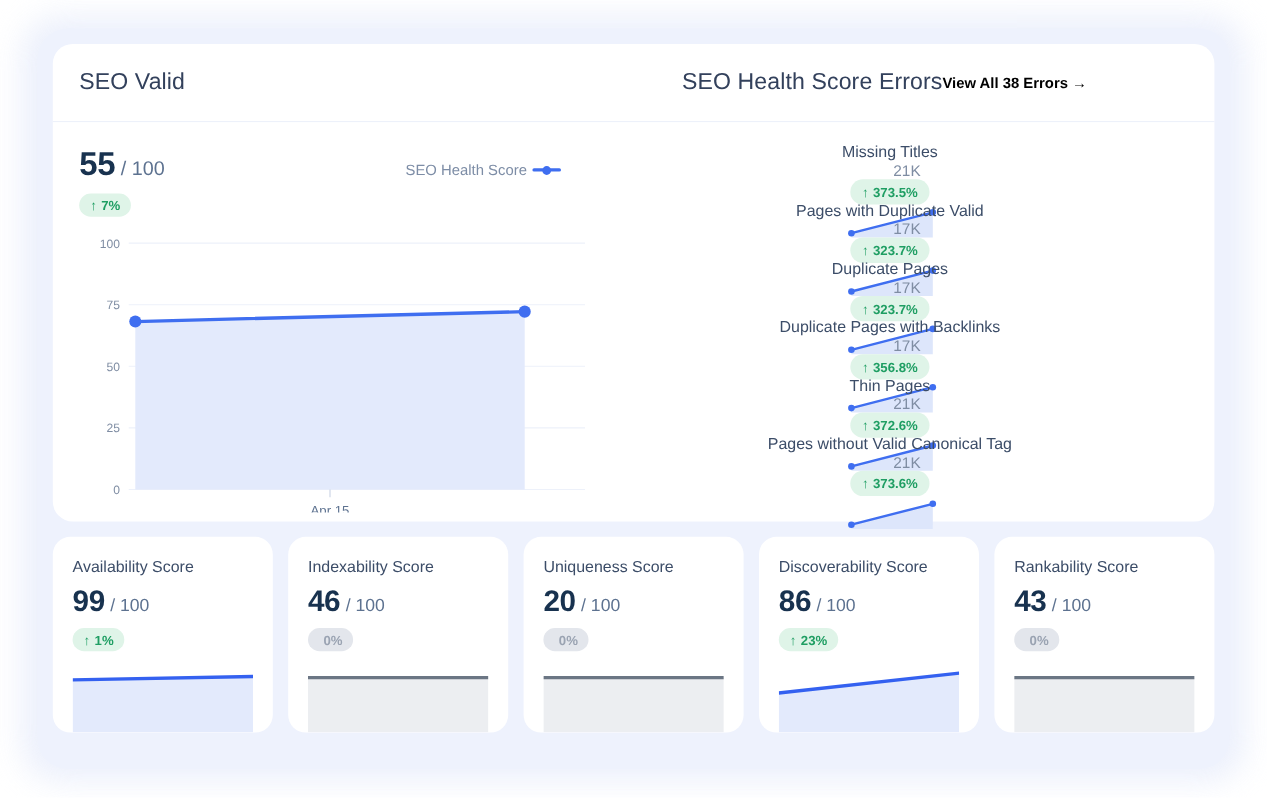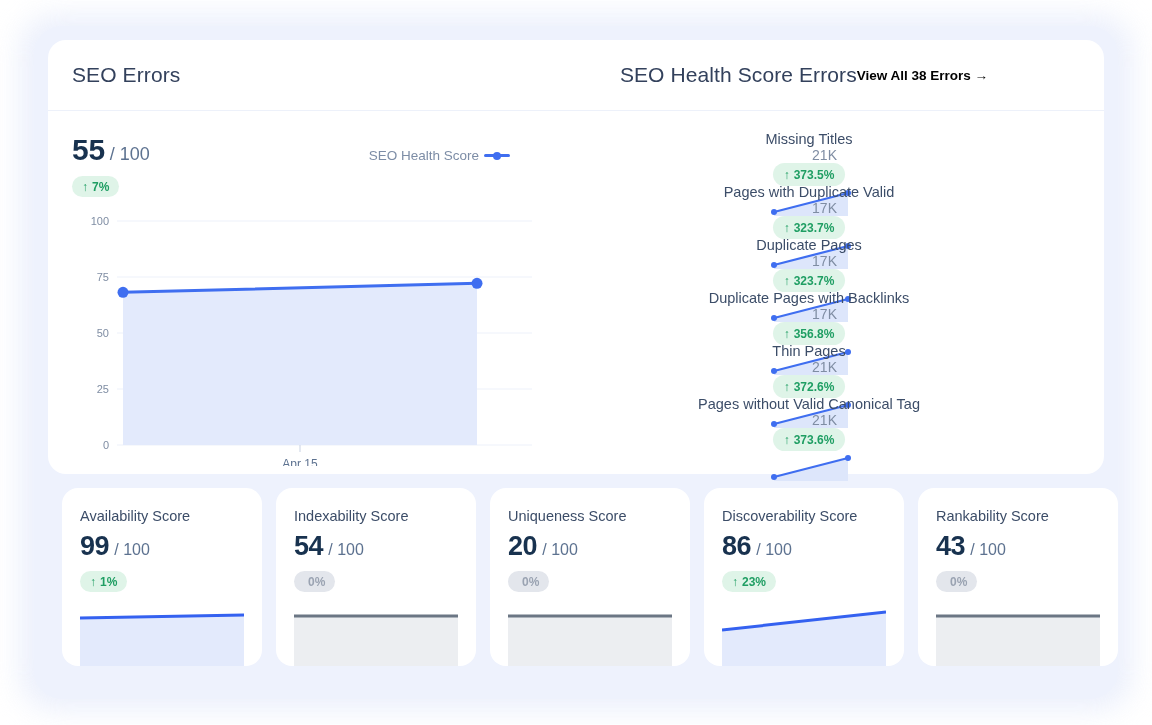--- a/index.html
+++ b/index.html
@@ -156,21 +156,21 @@
     background: #dff4e8;
     color: #1f9e63;
     font-size: 12px;
     font-weight: bold;
   }
   .err-spark { width: 86px; display: flex; justify-content: flex-end; }
 
   
   .bottom-row {
     position: absolute;
-    left: 62px; top: 488px;
+    left: 48px; top: 488px;
     width: 1056px; height: 178px;
     display: flex;
     gap: 14px;
   }
   .mini-card {
     flex: 1;
     background: #ffffff;
     border-radius: 16px;
     padding: 20px 18px 0 18px;
     position: relative;
@@ -199,21 +199,21 @@
 </head>
 <body>
 
 <div class="glow-wrap"></div>
 <div class="glow-wrap2"></div>
 
 <div class="top-card">
 
   <div class="card-head">
     <div class="head-left">
-      <div class="panel-title">SEO Errors</div>
+      <div class="panel-title">SEO Valid</div>
     </div>
     <div class="head-right">
       <div class="panel-title">SEO Health Score Errors</div>
       <div class="view-all">View All 38 Errors →</div>
     </div>
   </div>
 
   <div class="card-body">
 
     <div class="score-panel">
@@ -399,21 +399,21 @@
     </div>
     <svg class="mini-spark" viewBox="0 0 170 58" preserveAspectRatio="none">
       <path d="M 0,10 L 170,7 L 170,58 L 0,58 Z" fill="#e3eafc"></path>
       <path d="M 0,10 L 170,7" fill="none" stroke="#3461f0" stroke-width="3" vector-effect="non-scaling-stroke"></path>
     </svg>
   </div>
 
   <div class="mini-card">
     <div class="mini-title">Indexability Score</div>
     <div class="mini-score">
-      <span class="mini-val">54</span>
+      <span class="mini-val">46</span>
       <span class="mini-den">/ 100</span>
     </div>
     <div class="badge flat">
       <span class="arr"></span>
       <span>0%</span>
     </div>
     <svg class="mini-spark" viewBox="0 0 170 58" preserveAspectRatio="none">
       <path d="M 0,8 L 170,8 L 170,58 L 0,58 Z" fill="#eceef1"></path>
       <path d="M 0,8 L 170,8" fill="none" stroke="#6b7684" stroke-width="3" vector-effect="non-scaling-stroke"></path>
     </svg>

